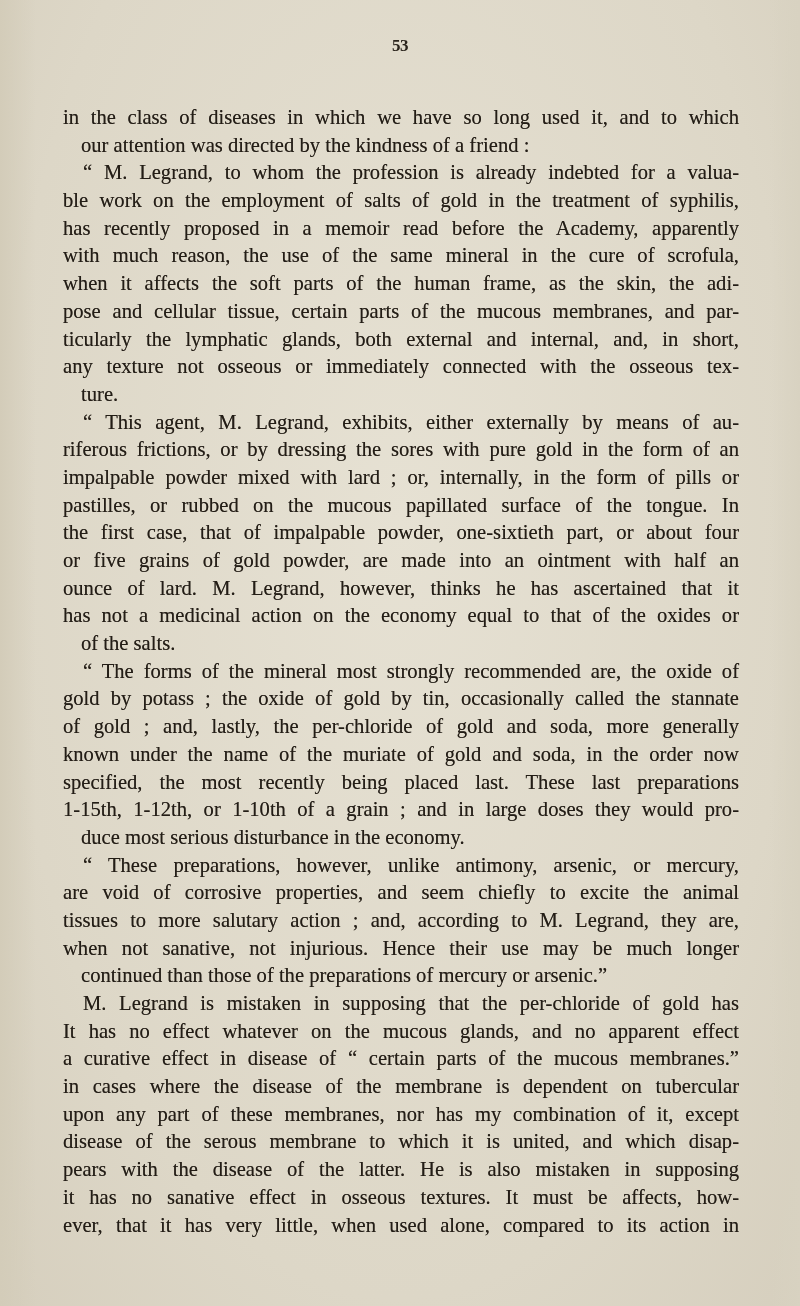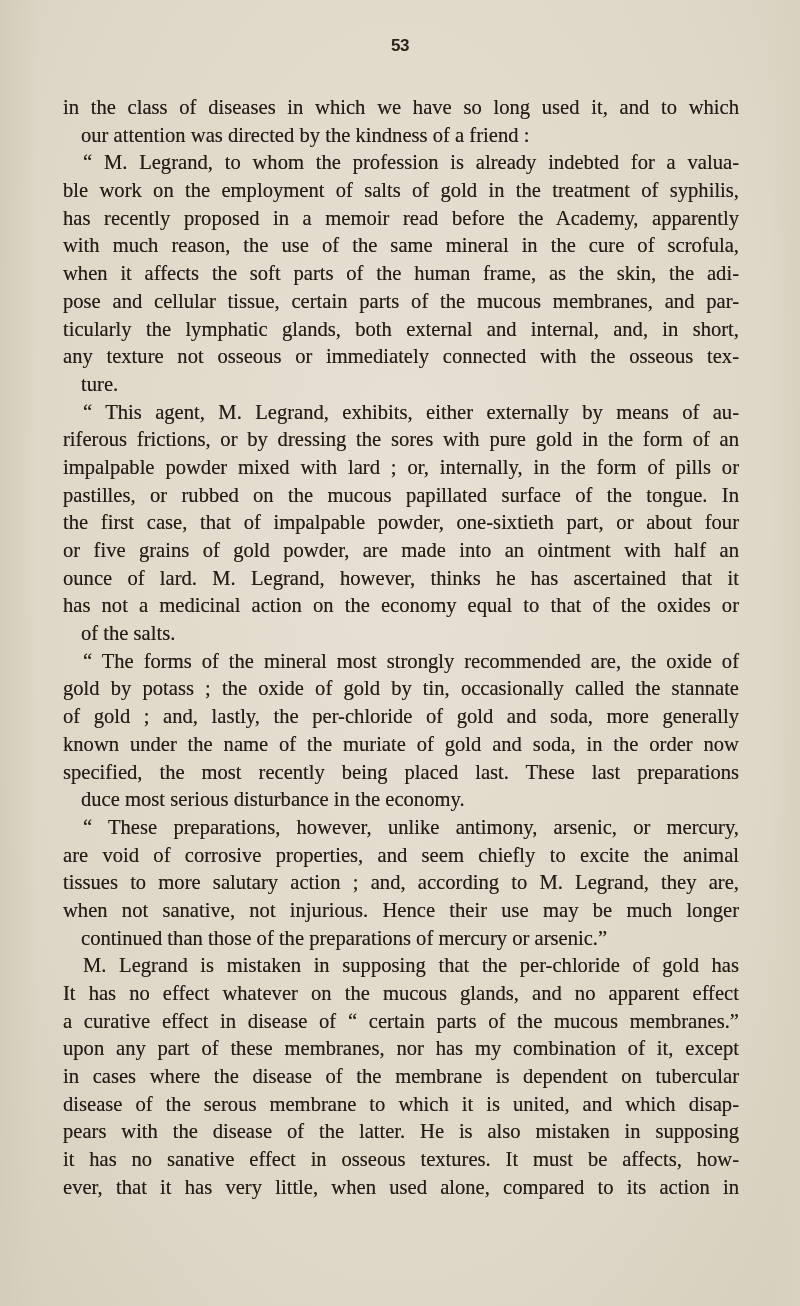--- a/index.html
+++ b/index.html
@@ -22,30 +22,30 @@
     background: linear-gradient(to right, #d3ccb9, rgba(221,215,199,0));
   }
   .gutter-right {
     position: absolute; right: 0; top: 0; width: 30px; height: 1306px;
     background: linear-gradient(to left, #d8d2c1, rgba(221,215,199,0));
   }
   .page-number {
     position: absolute;
     left: 0; right: 0; top: 36px;
     text-align: center;
-    font-family: Liberation Sans, sans-serif;
+    font-family: Liberation Serif, serif;
     font-size: 17px;
     font-weight: bold;
     color: #2a241c;
     letter-spacing: -0.5px;
   }
   .text-block {
     position: absolute;
     left: 63px;
-    top: 94px;
+    top: 104px;
     width: 676px;
     font-family: "Liberation Serif", serif;
     font-size: 20.6px;
     line-height: 27.7px;
     color: #231d16;
     text-shadow: 0 0 0.6px rgba(35,29,22,0.6);
   }
   .line {
     display: block;
     white-space: nowrap;
@@ -87,29 +87,30 @@
       <span class="line">the first case, that of impalpable powder, one-sixtieth part, or about four</span>
       <span class="line">or five grains of gold powder, are made into an ointment with half an</span>
       <span class="line">ounce of lard.  M. Legrand, however, thinks he has ascertained that it</span>
       <span class="line">has not a medicinal action on the economy equal to that of the oxides or</span>
       <span class="line last">of the salts.</span>
       <span class="line indent">“ The forms of the mineral most strongly recommended are, the oxide of</span>
       <span class="line">gold by potass ; the oxide of gold by tin, occasionally called the stannate</span>
       <span class="line">of gold ; and, lastly, the per-chloride of gold and soda, more generally</span>
       <span class="line">known under the name of the muriate of gold and soda, in the order now</span>
       <span class="line">specified, the most recently being placed last.  These last preparations</span>
+      <span class="line">1-15th, 1-12th, or 1-10th of a grain ; and in large doses they would pro-</span>
       <span class="line last">duce most serious disturbance in the economy.</span>
       <span class="line indent">“ These preparations, however, unlike antimony, arsenic, or mercury,</span>
       <span class="line">are void of corrosive properties, and seem chiefly to excite the animal</span>
       <span class="line">tissues to more salutary action ; and, according to M. Legrand, they are,</span>
       <span class="line">when not sanative, not injurious.  Hence their use may be much longer</span>
       <span class="line last">continued than those of the preparations of mercury or arsenic.”</span>
       <span class="line indent">M. Legrand is mistaken in supposing that the per-chloride of gold has</span>
       <span class="line">It has no effect whatever on the mucous glands, and no apparent effect</span>
       <span class="line">a curative effect in disease of “ certain parts of the mucous membranes.”</span>
+      <span class="line">in cases where the disease of the membrane is dependent on tubercular</span>
       <span class="line">upon any part of these membranes, nor has my combination of it, except</span>
-      <span class="line">in cases where the disease of the membrane is dependent on tubercular</span>
       <span class="line">disease of the serous membrane to which it is united, and which disap-</span>
       <span class="line">pears with the disease of the latter.  He is also mistaken in supposing</span>
       <span class="line">it has no sanative effect in osseous textures.  It must be affects, how-</span>
       <span class="line">ever, that it has very little, when used alone, compared to its action in</span>
     </div>
 </div>
 
 </body></html>

